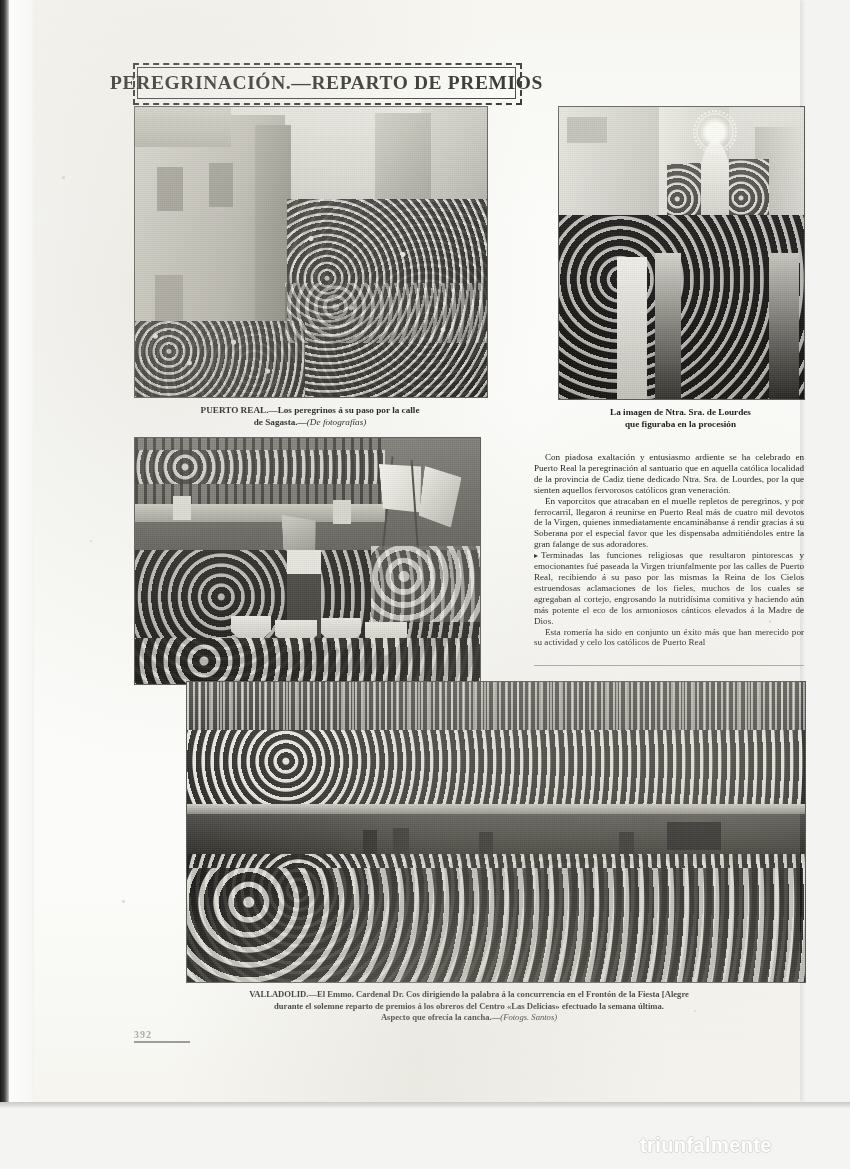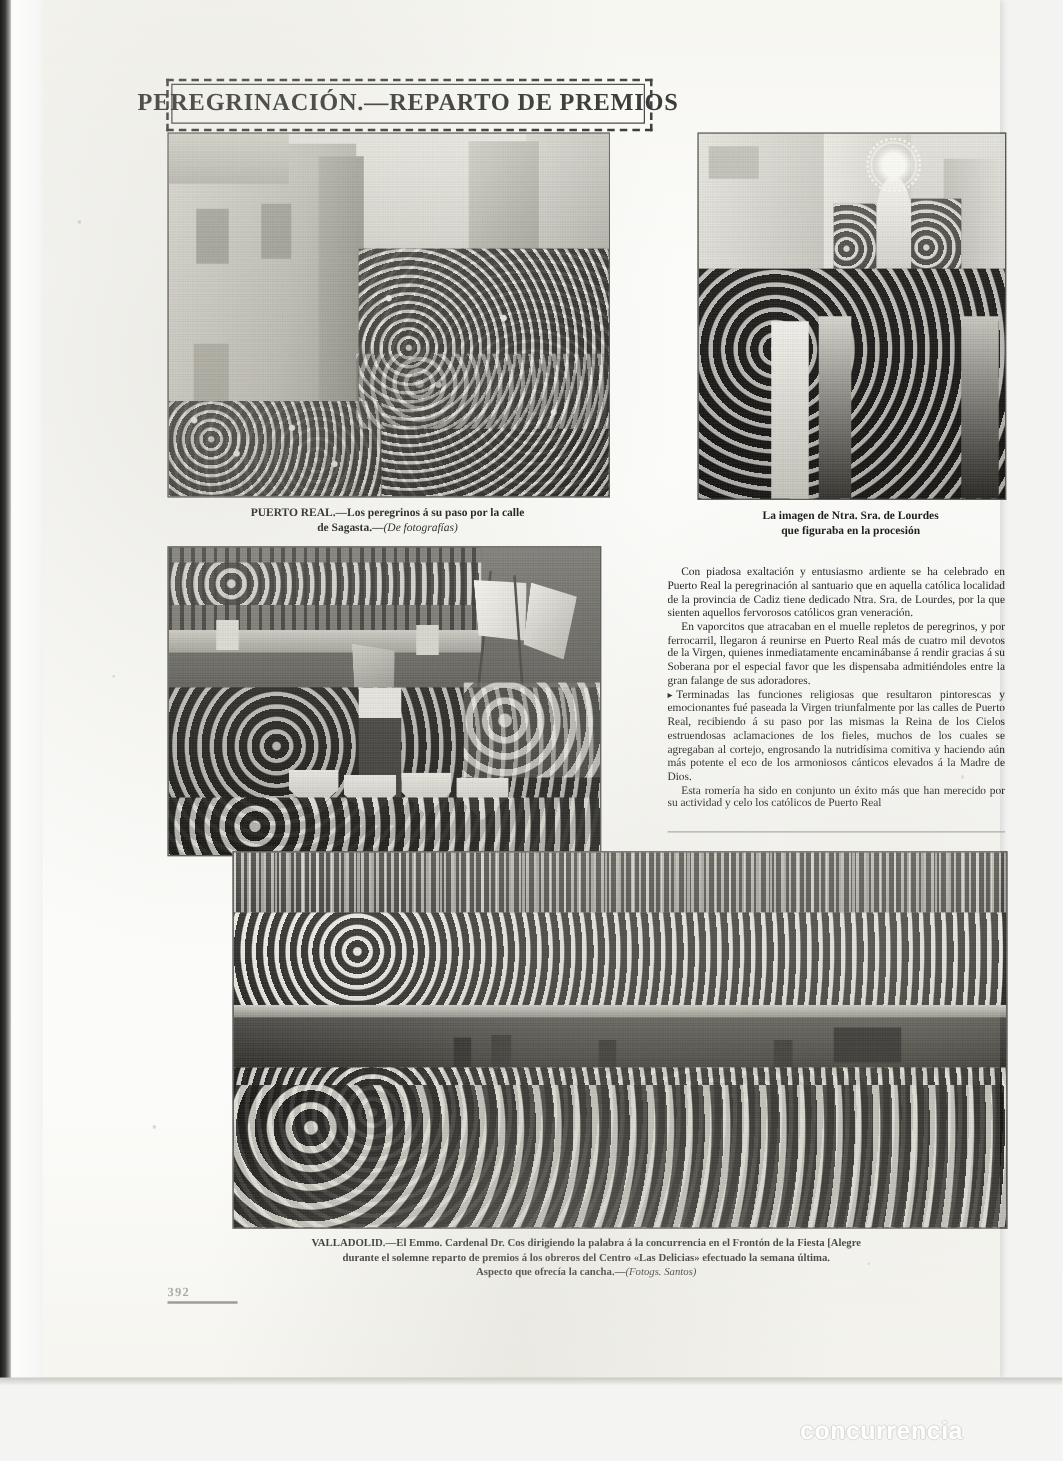--- a/index.html
+++ b/index.html
@@ -298,14 +298,14 @@
         <span>Aspecto que ofrecía la cancha.—</span><span class="cap-it">(Fotogs. Santos)</span>
       </div>
 
       <div id="folio">392</div>
 
     </div>
   </div>
 
   <div id="bottom-shadow"></div>
   <div id="under-area"></div>
-  <div id="watermark">concurrencia</div>
+  <div id="watermark">triunfalmente</div>
 </div>
 
 </body></html>

